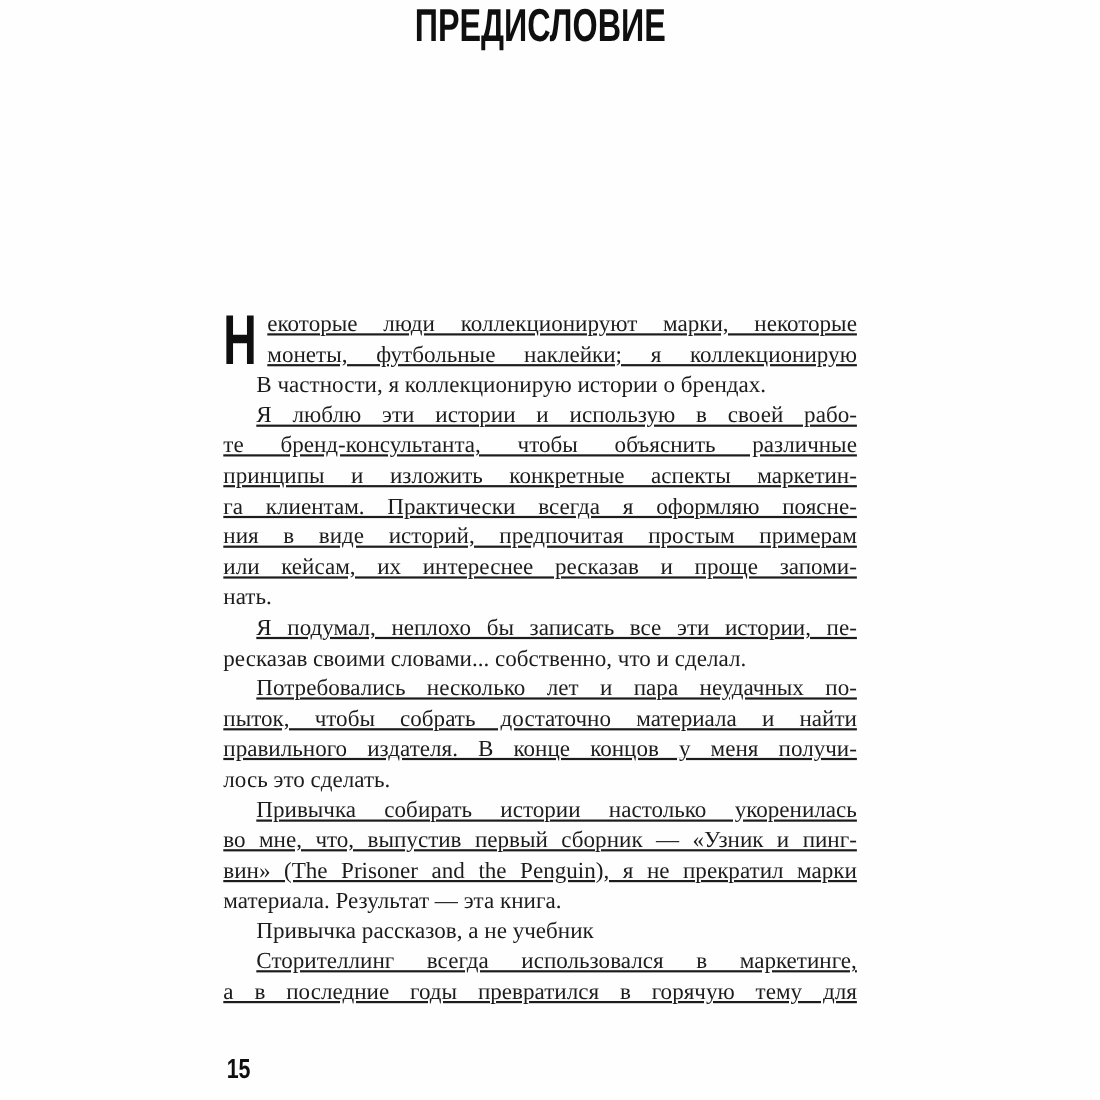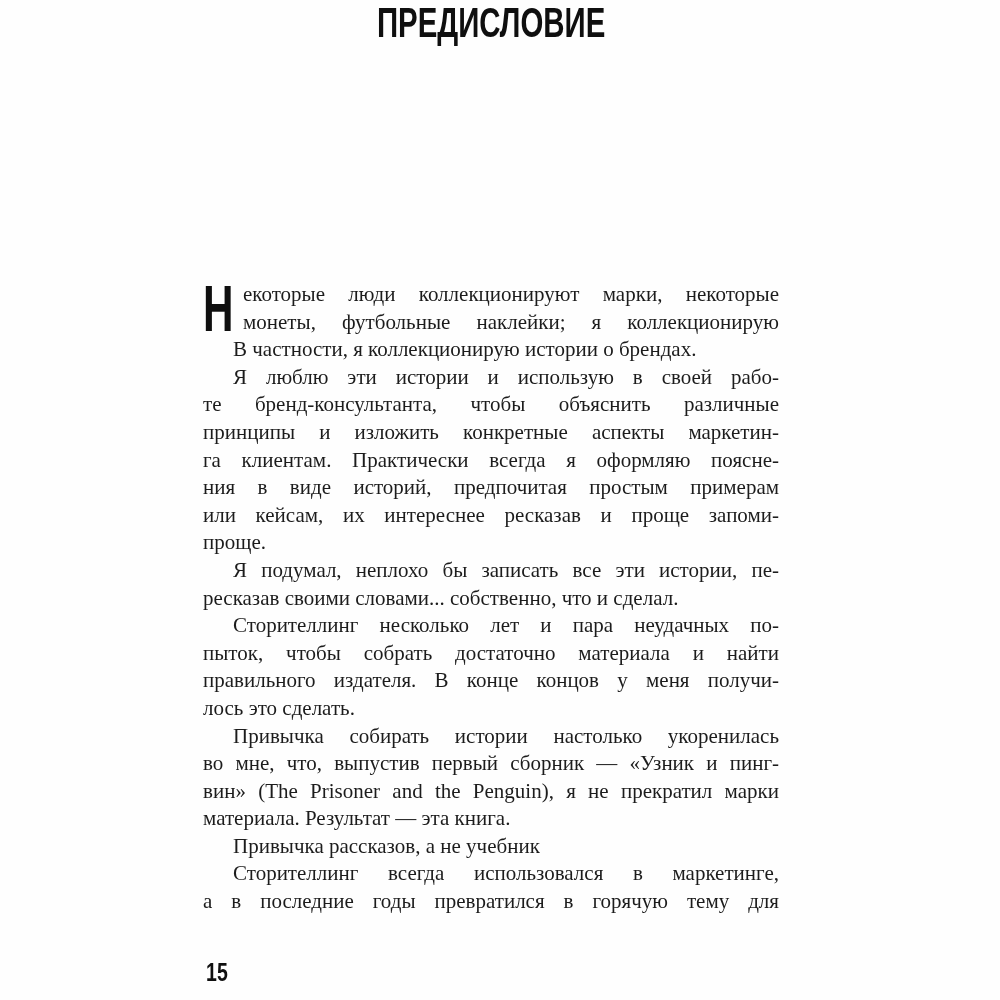--- a/index.html
+++ b/index.html
@@ -43,21 +43,21 @@
     left: 0; top: -4px;
     font-family: "Liberation Sans", sans-serif;
     font-weight: 700;
     font-size: 64px;
     line-height: 1;
     color: #0f0f0f;
     transform: scaleX(0.66);
     transform-origin: 0 0;
   }
   .ln { text-align: left; }
-  .j  { text-align: justify; text-align-last: justify; }
+  .j  { text-align: justify; text-align-last: justify; text-decoration: underline; }
   .in { text-indent: 30px; }
   .dc { margin-left: 40px; }
   .pagenum-wrap {
     position: absolute;
     top: 960px; left: 203px; width: 576px;
     text-align: left;
   }
   .pagenum {
     display: inline-block;
     font-family: "Liberation Sans", sans-serif;
@@ -82,24 +82,24 @@
     <span class="dropcap">Н</span>
     <div class="ln j dc">екоторые люди коллекционируют марки, некоторые</div>
     <div class="ln j dc">монеты, футбольные наклейки; я коллекционирую</div>
     <div class="ln in">В частности, я коллекционирую истории о брендах.</div>
     <div class="ln j in">Я люблю эти истории и использую в своей рабо-</div>
     <div class="ln j">те бренд-консультанта, чтобы объяснить различные</div>
     <div class="ln j">принципы и изложить конкретные аспекты маркетин-</div>
     <div class="ln j">га клиентам. Практически всегда я оформляю поясне-</div>
     <div class="ln j">ния в виде историй, предпочитая простым примерам</div>
     <div class="ln j">или кейсам, их интереснее ресказав и проще запоми-</div>
-    <div class="ln">проще.</div>
+    <div class="ln">нать.</div>
     <div class="ln j in">Я подумал, неплохо бы записать все эти истории, пе-</div>
     <div class="ln">ресказав своими словами... собственно, что и сделал.</div>
-    <div class="ln j in">Сторителлинг несколько лет и пара неудачных по-</div>
+    <div class="ln j in">Потребовались несколько лет и пара неудачных по-</div>
     <div class="ln j">пыток, чтобы собрать достаточно материала и найти</div>
     <div class="ln j">правильного издателя. В конце концов у меня получи-</div>
     <div class="ln">лось это сделать.</div>
     <div class="ln j in">Привычка собирать истории настолько укоренилась</div>
     <div class="ln j">во мне, что, выпустив первый сборник — «Узник и пинг-</div>
     <div class="ln j">вин» (The Prisoner and the Penguin), я не прекратил марки</div>
     <div class="ln">материала. Результат — эта книга.</div>
     <div class="ln in">Привычка рассказов, а не учебник</div>
     <div class="ln j in">Сторителлинг всегда использовался в маркетинге,</div>
     <div class="ln j">а в последние годы превратился в горячую тему для</div>

